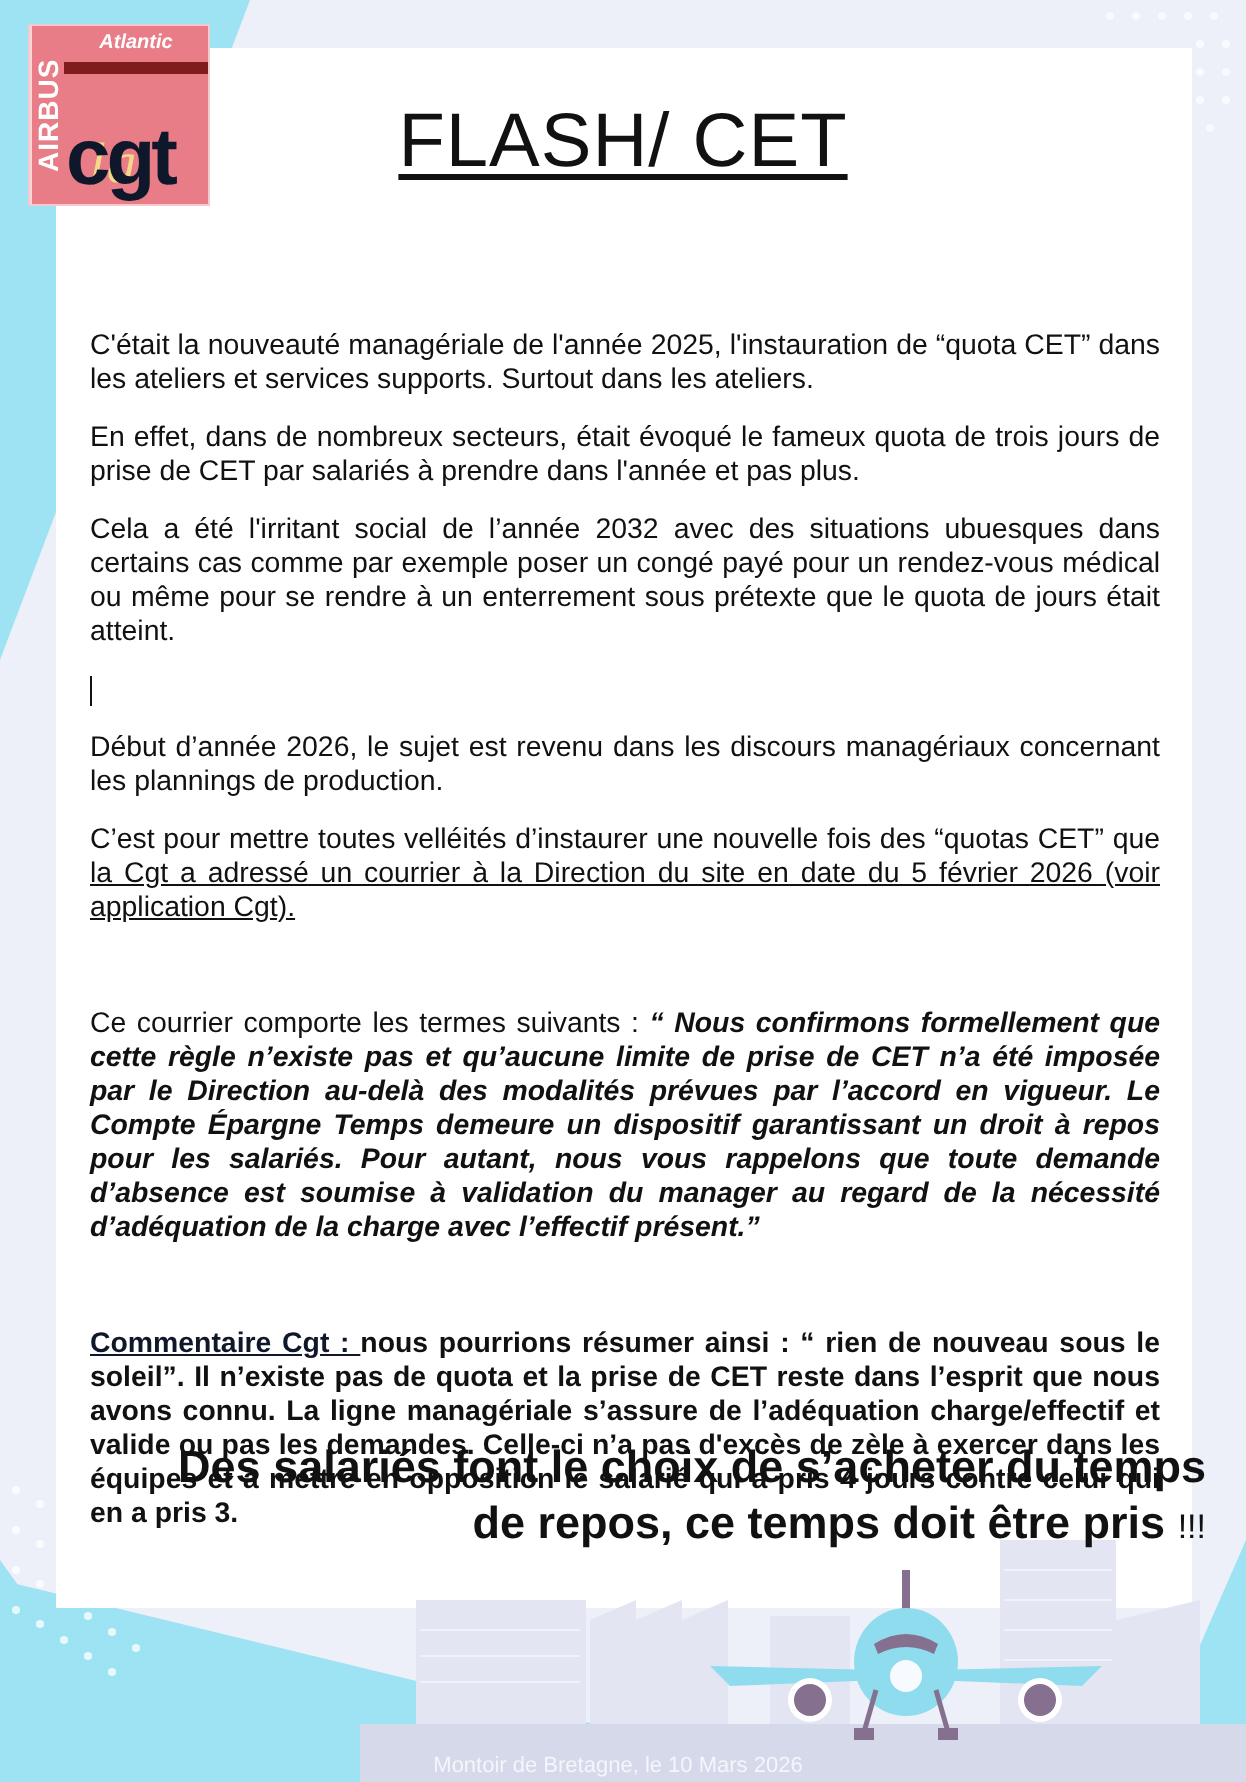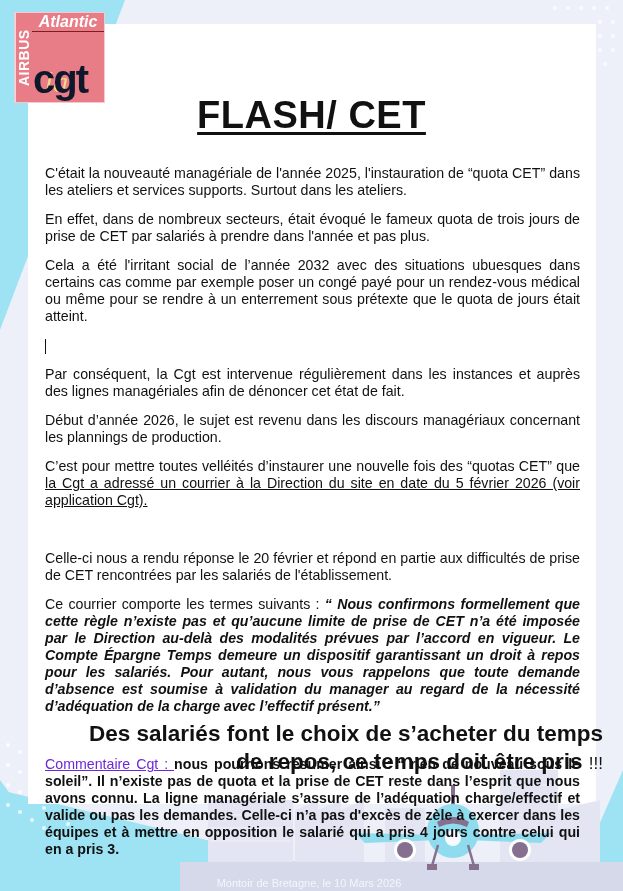--- a/index.html
+++ b/index.html
@@ -20,47 +20,47 @@
   }
   .logo .airbus {
     position:absolute; left:0; top:0; width:16px; height:89px;
     border-right:1px solid #f7d6da;
     writing-mode:vertical-rl; transform:rotate(180deg);
     color:#fff; font-size:14px; font-weight:bold; text-align:center; letter-spacing:0.5px;
     line-height:16px;
   }
   .logo .atlantic {
     position:absolute; left:17px; top:0; right:0; height:18px;
-    border-bottom:1px solid #7f1d1d;
-    color:#fff; font-style:italic; font-weight:bold; font-size:16px;
+    border-bottom:6px solid #7f1d1d;
+    color:#fff; font-style:italic; font-weight:bold; font-size:10px;
     text-align:center; line-height:18px;
   }
   .logo .la {
     position:absolute; left:30px; top:15px;
     color:#f4d88a; font-family:"DejaVu Serif", serif; font-style:italic; font-size:26px;margin-top:40px;
   }
   .logo .cgt {
     position:absolute; left:18px; top:46px;
     color:#0f172a; font-weight:bold; font-size:40px; letter-spacing:-2px; line-height:40px;
   }
   .title {
     position:absolute; left:0; width:623px; top:50px; text-align:center; z-index:3;
-    font-size:38px; font-weight:bold; text-decoration:underline; text-decoration-thickness:3px;
-    text-underline-offset:4px; letter-spacing:0.5px;margin-top:44px;
+    font-size:38px; font-weight:normal; text-decoration:underline; text-decoration-thickness:3px;
+    text-underline-offset:4px; letter-spacing:0.5px;
   }
   .body-text {
     position:absolute; left:33px; top:153px; width:559px; z-index:3;
     font-size:14.2px; line-height:17px; text-align:justify;
   }
   .body-text p { margin:12px; }
   .body-text .gap { height:17px; }
   .u { text-decoration:underline; }
   .bi { font-weight:bold; font-style:italic; }
   .b { font-weight:bold; }
-  .red-label { color:#6d28d9; font-weight:normal; text-decoration:underline; }
+  .red-label { color:#0f172a; font-weight:bold; text-decoration:underline; }
   .cursor { display:inline-block; width:1px; height:15px; background:#111; vertical-align:middle; }
   .slogan {
     position:absolute; left:20px; width:583px; top:720px; z-index:3;
     text-align:right; font-weight:bold; font-size:22.5px; line-height:28px;
   }
   .slogan .excl { font-size:17px; font-weight:normal; }
   .footer-date {
     position:absolute; left:0; width:618px; top:877px; z-index:3;
     text-align:center; font-size:11px; color:#f4f6fc;
   }
@@ -163,25 +163,23 @@
   <div class="cgt">cgt</div>
 </div>
 
 <div class="title">FLASH/ CET</div>
 
 <div class="body-text">
   <p>C'était la nouveauté managériale de l'année 2025, l'instauration de “quota CET” dans les ateliers et services supports. Surtout dans les ateliers.</p>
   <p>En effet, dans de nombreux secteurs, était évoqué le fameux quota de trois jours de prise de CET par salariés à prendre dans l'année et pas plus.</p>
   <p>Cela a été l'irritant social de l’année 2032 avec des situations ubuesques dans certains cas comme par exemple poser un congé payé pour un rendez-vous médical ou même pour se rendre à un enterrement sous prétexte que le quota de jours était atteint.</p>
   <p><span class="cursor"></span></p>
-  <p>Par conséquent, la Cgt est intervenue régulièrement dans les instances et auprès des lignes managériales afin de dénoncer cet état de fait.</p>
   <p>Début d’année 2026, le sujet est revenu dans les discours managériaux concernant les plannings de production.</p>
   <p><span>C’est pour mettre toutes velléités d’instaurer une nouvelle fois des “quotas CET” que </span><span class="u">la Cgt a adressé un courrier à la Direction du site en date du 5 février 2026 (voir application Cgt).</span></p>
   <div class="gap"></div>
-  <p>Celle-ci nous a rendu réponse le 20 février et répond en partie aux difficultés de prise de CET rencontrées par les salariés de l'établissement.</p>
   <p><span>Ce courrier comporte les termes suivants : </span><span class="bi">“ Nous confirmons formellement que cette règle n’existe pas et qu’aucune limite de prise de CET n’a été imposée par le Direction au-delà des modalités prévues par l’accord en vigueur. Le Compte Épargne Temps demeure un dispositif garantissant un droit à repos pour les salariés. Pour autant, nous vous rappelons que toute demande d’absence est soumise à validation du manager au regard de la nécessité d’adéquation de la charge avec l’effectif présent.”</span></p>
   <div class="gap"></div>
   <p class="b"><span class="red-label">Commentaire Cgt : </span><span>nous pourrions résumer ainsi : “ rien de nouveau sous le soleil”. Il n’existe pas de quota et la prise de CET reste dans l’esprit que nous avons connu. La ligne managériale s’assure de l’adéquation charge/effectif et valide ou pas les demandes. Celle-ci n’a pas d'excès de zèle à exercer dans les équipes et à mettre en opposition le salarié qui a pris 4 jours contre celui qui en a pris 3.</span></p>
 </div>
 
 <div class="slogan">
   <div>Des salariés font le choix de s’acheter du temps</div>
   <div><span>de repos, ce temps doit être pris </span><span class="excl">!!!</span></div>
 </div>
 

